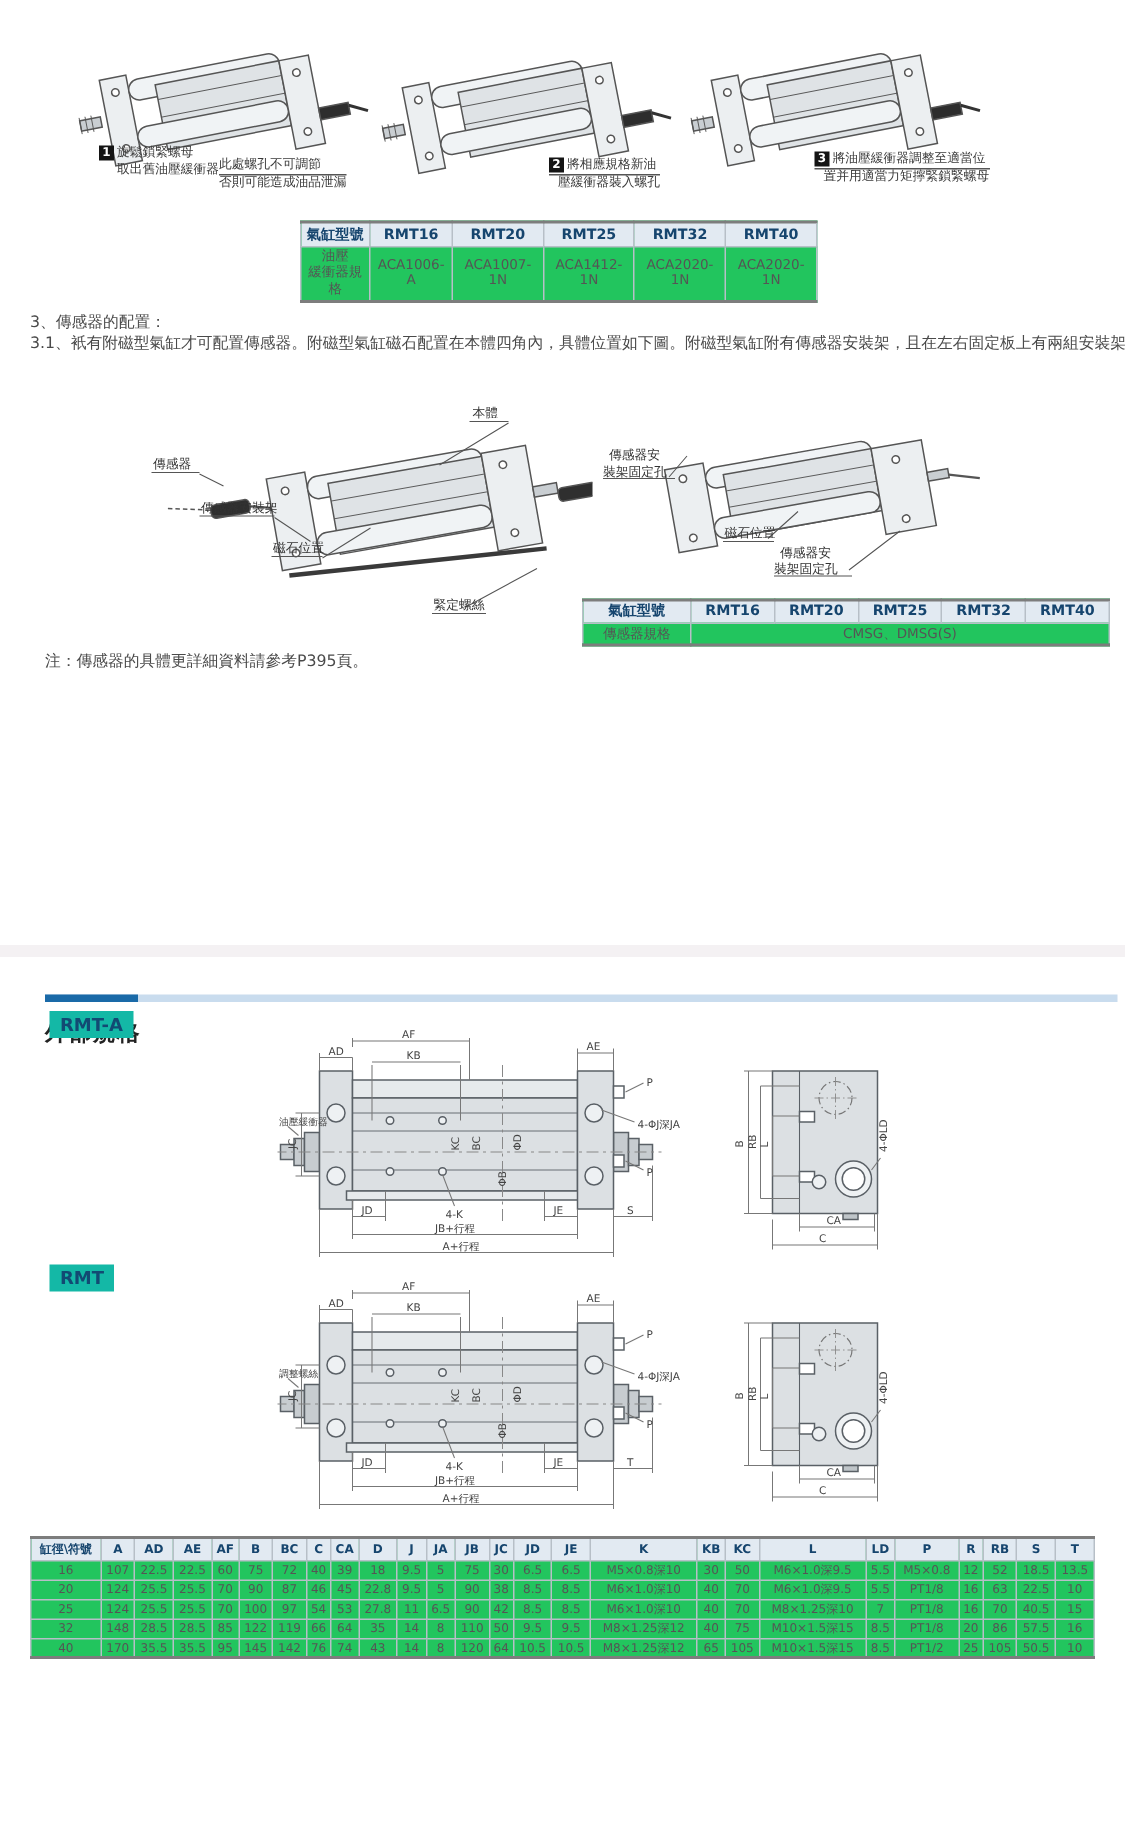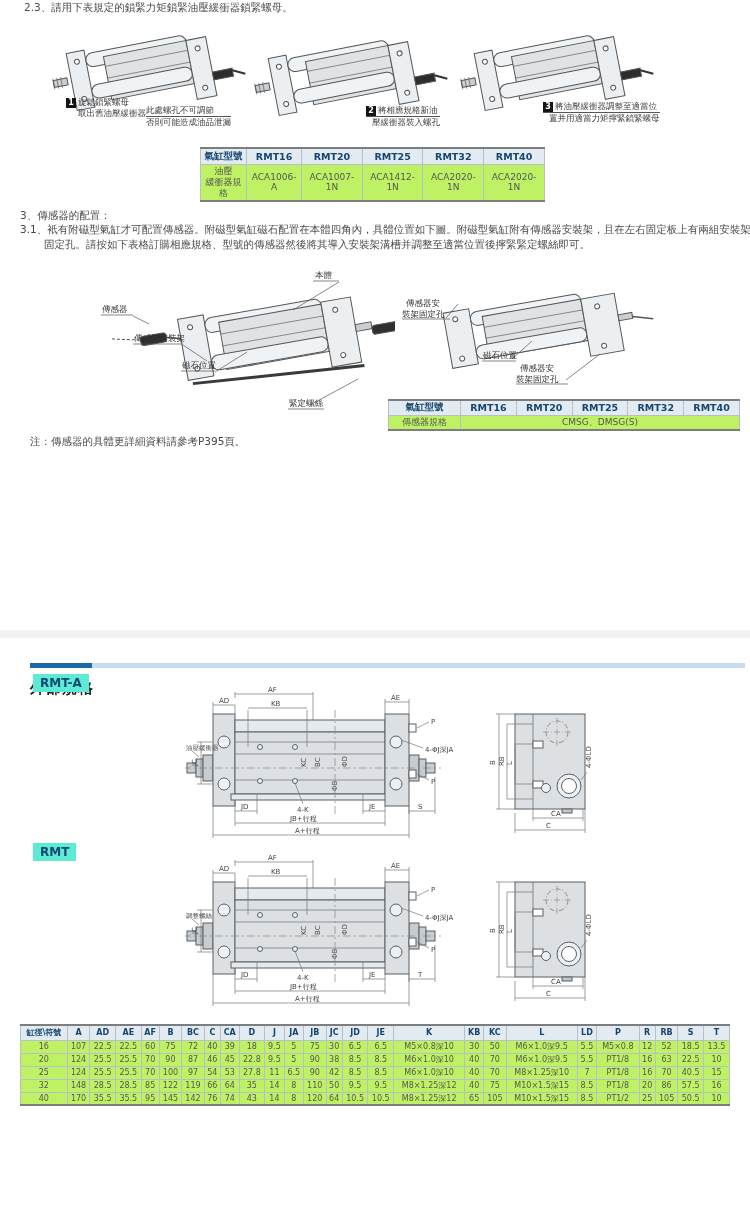--- a/index.html
+++ b/index.html
@@ -4,38 +4,38 @@
 <style>
   * { margin:0; padding:0; box-sizing:border-box; }
   body { font-family:"DejaVu Sans", sans-serif; background:#fff; }
   .page { position:relative; width:750px; height:1222px; background:#fff; overflow:hidden; color:#3c3c3c; }
   .abs { position:absolute; }
   .txt { font-size:10.5px; color:#4a4a4a; line-height:14px; white-space:nowrap; }
   .small { font-size:8.5px; line-height:11px; color:#3a3a3a; }
   .nb { display:inline-block; width:10px; height:10px; background:#141414; color:#fff;
         font-size:8px; line-height:10px; text-align:center; margin-right:2px; font-weight:bold; }
   .ul { border-bottom:1px solid #555; }
-  table { border-collapse:collapse; position:absolute; background:#bef264;
+  table { border-collapse:collapse; position:absolute; background:#22c55e;
           border-top:2px solid #7d7d7d; border-bottom:2px solid #7d7d7d; }
   th, td { border:1px solid #b7bfc7; text-align:center; vertical-align:middle; }
   th { background:#e2eaf2; color:#16456e; font-weight:bold; }
   .t1 { width:345px; font-size:9px; }
   .t1 th { font-size:9.5px; height:16px; }
   .t1 td { color:#555; height:15px; padding:1px 2px; }
   .t1 td:first-child { white-space:pre-line; line-height:11px; }
   .t2 { width:352px; font-size:9px; }
   .t2 th { font-size:9.5px; height:15px; }
   .t2 td { color:#555; height:15px; }
   .t3 { width:710px; font-size:8px; table-layout:auto; }
   .t3 th { font-size:8px; height:15px; padding:0 1px; white-space:nowrap; }
   .t3 td { color:#555; height:13px; padding:0 1px; white-space:nowrap; }
   .sec-title { font-size:15px; font-weight:bold; color:#222; letter-spacing:1px; }
   .bar-dark { position:absolute; background:#1a6aa8; }
   .bar-light { position:absolute; background:#c9dcee; }
-  .badge { position:absolute; background:#5eead4; color:#124a73; font-weight:bold;
+  .badge { position:absolute; background:#14b8a6; color:#124a73; font-weight:bold;
            font-size:12px; padding:2px 7px; }
   .band { position:absolute; left:0; width:750px; background:#f4f1f3; }
   svg text { font-family:"DejaVu Sans", sans-serif; }
   .dim { font-size:7px; fill:#444; }
   .dim6 { font-size:6.5px; fill:#444; }
   .lbl { font-size:8.5px; fill:#333; }
 </style>
 </head>
 <body>
 
@@ -151,21 +151,20 @@
         <text class="dim" x="310" y="81" transform="rotate(-90 310 81)">B</text>
         <text class="dim" x="319" y="82" transform="rotate(-90 319 82)">RB</text>
         <text class="dim" x="327" y="81" transform="rotate(-90 327 81)">L</text>
         <text class="dim" x="406" y="84" transform="rotate(-90 406 84)">4-ΦLD</text>
         <text class="dim" x="366" y="132">CA</text>
         <text class="dim" x="361" y="144">C</text>
       </symbol>
     </defs>
   </svg>
 
-  <div class="abs txt" style="left:24px; top:0px;">2.3、請用下表規定的鎖緊力矩鎖緊油壓緩衝器鎖緊螺母。</div>
 
   <svg class="abs" style="left:50px; top:26px;" width="200" height="100">
       <use href="#isocyl" xlink:href="#isocyl"></use>
     </svg>
   <svg class="abs" style="left:252px; top:31px;" width="200" height="100">
       <use href="#isocyl" xlink:href="#isocyl"></use>
     </svg>
   <svg class="abs" style="left:458px; top:26px;" width="200" height="100">
       <use href="#isocyl" xlink:href="#isocyl"></use>
     </svg>
@@ -208,21 +207,20 @@
           <td>ACA1007-1N</td>
           <td>ACA1412-1N</td>
           <td>ACA2020-1N</td>
           <td>ACA2020-1N</td>
         </tr>
       </tbody>
   </table>
 
   <div class="abs txt" style="left:20px; top:208px;">3、傳感器的配置：</div>
   <div class="abs txt" style="left:20px; top:222px;">3.1、衹有附磁型氣缸才可配置傳感器。附磁型氣缸磁石配置在本體四角內，具體位置如下圖。附磁型氣缸附有傳感器安裝架，且在左右固定板上有兩組安裝架</div>
-  <div class="abs txt" style="left:44px; top:237px;">固定孔。請按如下表格訂購相應規格、型號的傳感器然後將其導入安裝架溝槽并調整至適當位置後擰緊緊定螺絲即可。</div>
 
   <svg class="abs" style="left:95px; top:260px;" width="300" height="170">
     <g transform="rotate(-10 150 85)">
       <g stroke="#555" stroke-width="1" fill="#eceff1">
         <path d="M20 56l28 6" stroke-dasharray="3 2" fill="none"></path>
         <rect x="48" y="59" width="26" height="9" rx="3" fill="#2f2f2f"></rect>
         <path d="M74 64l16 4" stroke-width="1.5" fill="none"></path>
         <rect x="88" y="48" width="26" height="62"></rect>
         <rect x="114" y="52" width="118" height="15" rx="7" fill="#f0f3f5"></rect>
         <rect x="128" y="58" width="104" height="48" fill="#dfe3e6"></rect>

